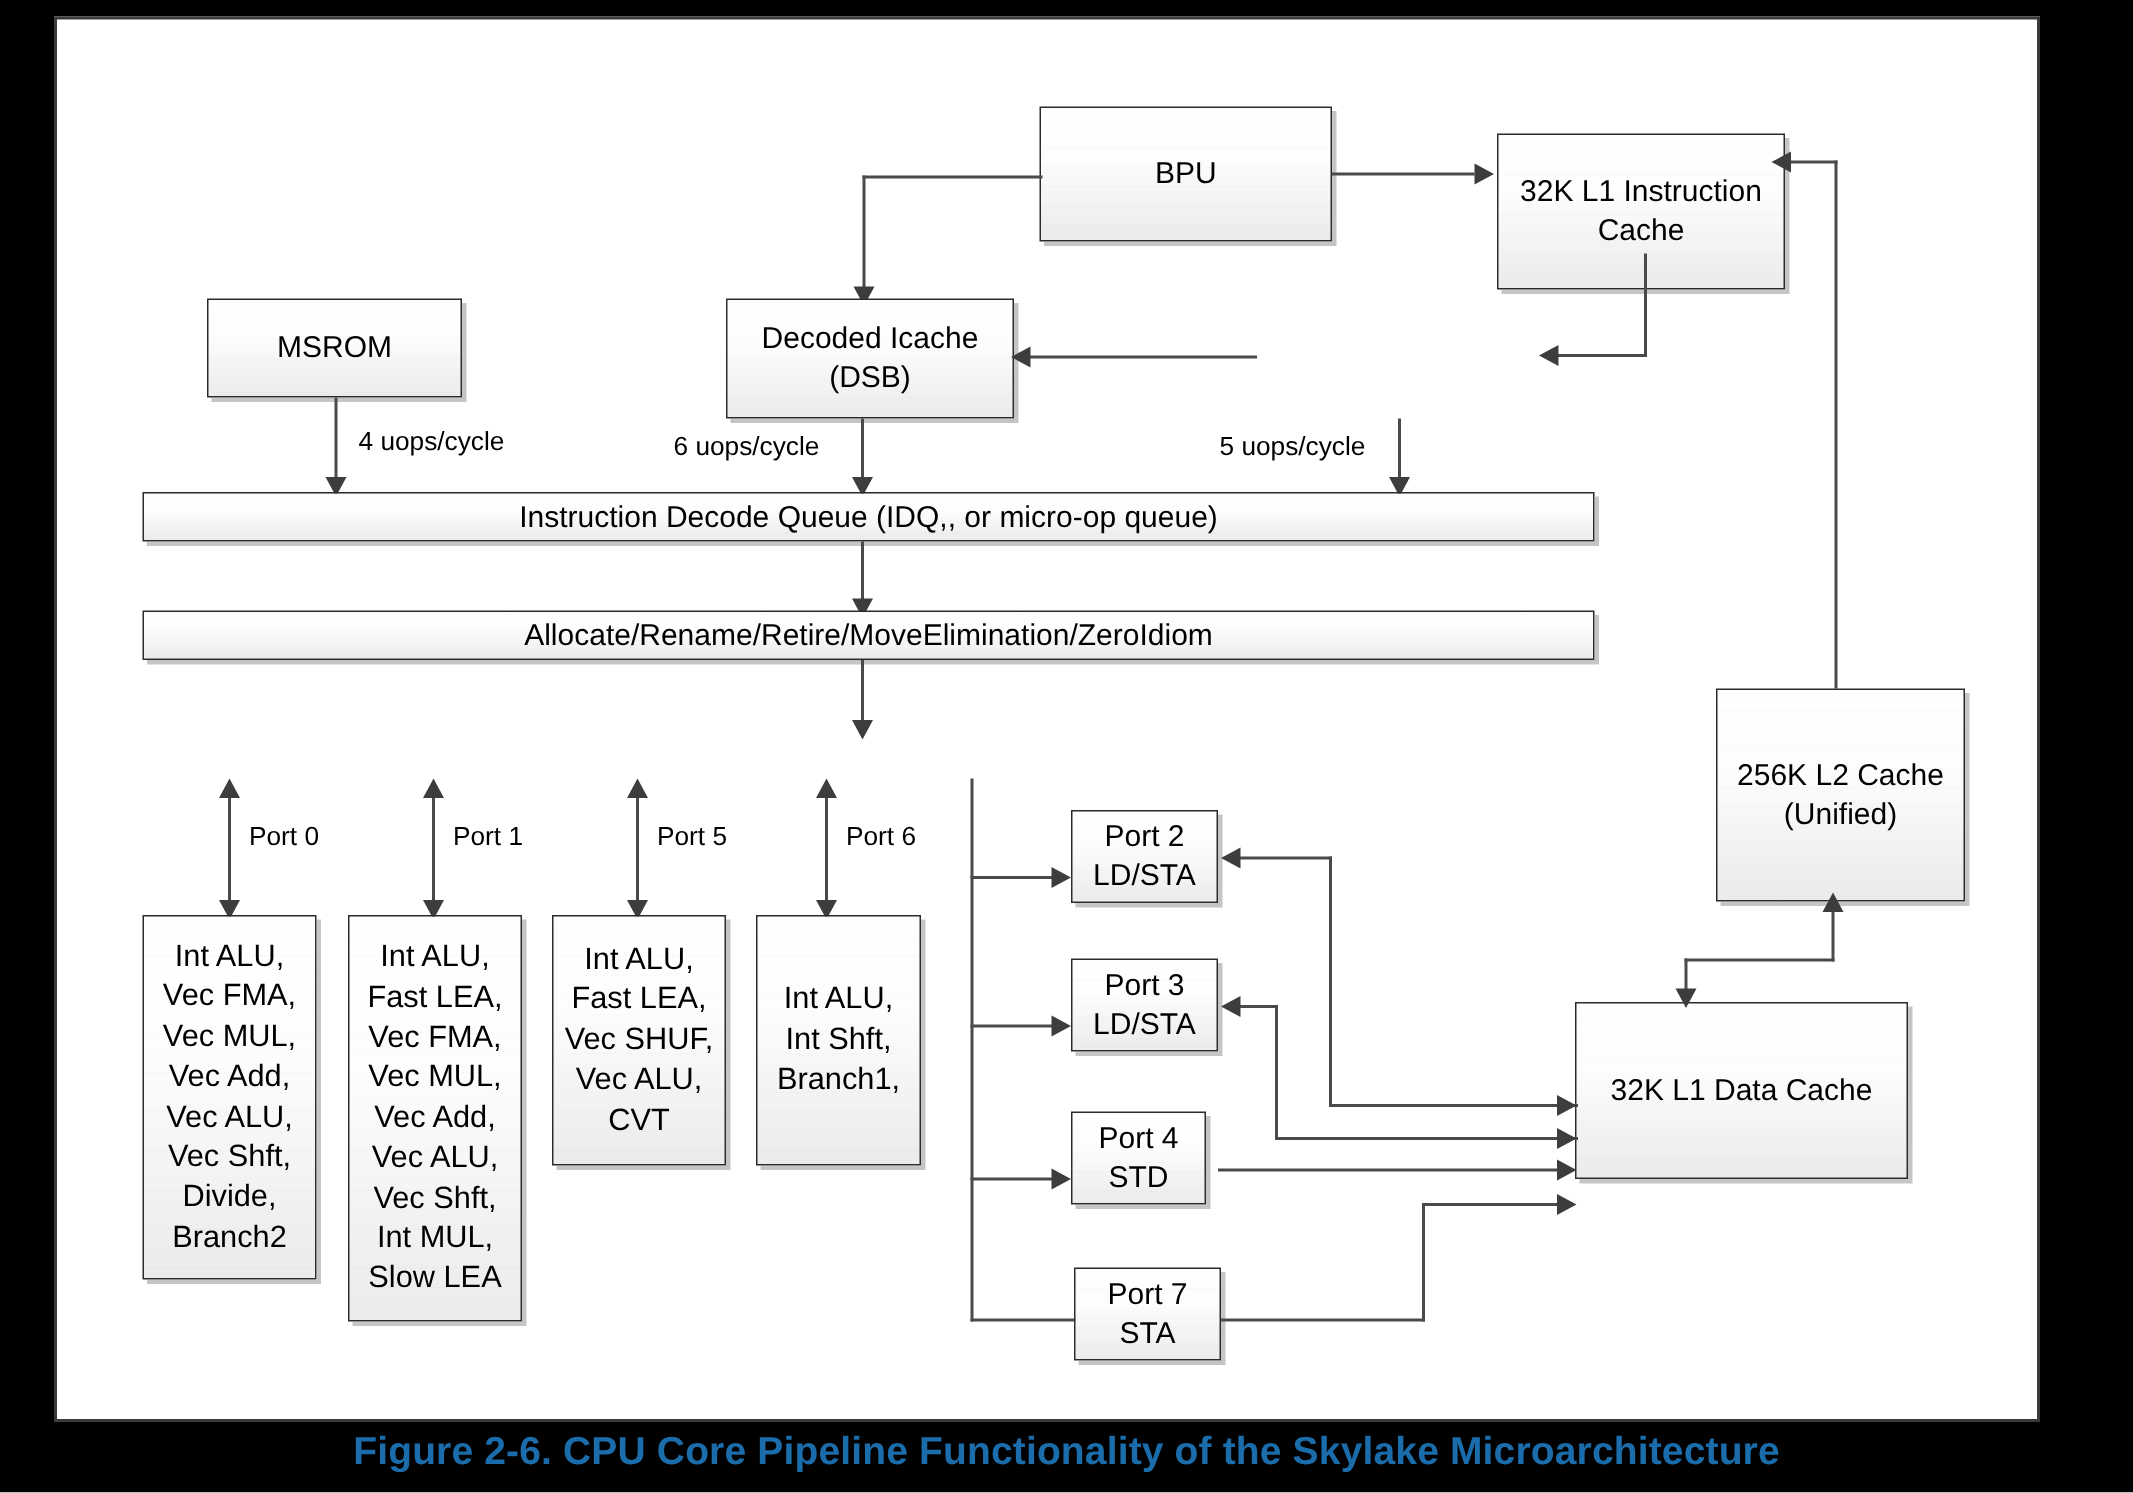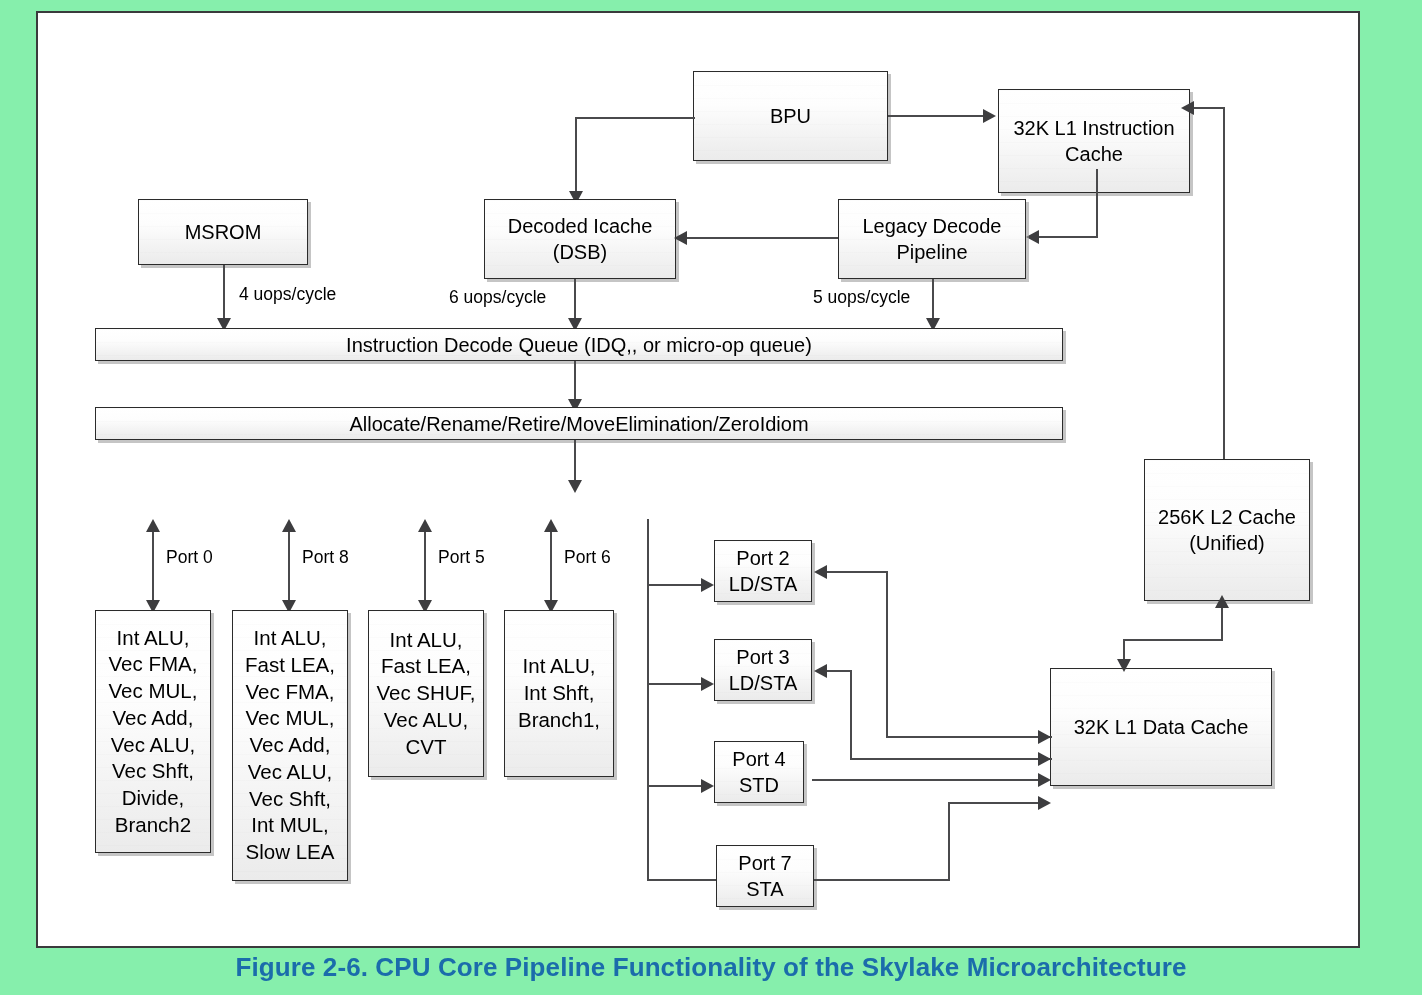--- a/index.html
+++ b/index.html
@@ -12,21 +12,21 @@
     height: 995px;
     font-family: "Liberation Sans", sans-serif;
     -webkit-font-smoothing: antialiased;
   }
 
   #page {
     position: relative;
     width: 1422px;
     height: 995px;
     overflow: hidden;
-    background: #86efac;
+    background: #000000;
   }
 
   
   #figure-frame {
     position: absolute;
     left: 36px;
     top: 11px;
     width: 1324px;
     height: 937px;
     border: 2px solid #3a3a3c;
@@ -163,24 +163,20 @@
 
     <div class="box" style="left:100px; top:186px; width:170px; height:66px;">
       <span class="lines">MSROM</span>
     </div>
 
     <div class="box" style="left:446px; top:186px; width:192px; height:80px;">
       <span class="lines" style="white-space:pre-line;">Decoded Icache
 (DSB)</span>
     </div>
 
-    <div class="box" style="left:800px; top:186px; width:188px; height:80px;">
-      <span class="lines" style="white-space:pre-line;">Legacy Decode
-Pipeline</span>
-    </div>
 
     <div class="h" style="left:648px; top:224px; width:152px;"></div>
     <div class="ar left" style="left:636px; top:218px;"></div>
 
     <div class="v" style="left:185px; top:252px; height:58px;"></div>
     <div class="ar down" style="left:179px; top:305px;"></div>
     <div class="lbl" style="left:201px; top:271px;">4 uops/cycle</div>
 
     <div class="v" style="left:536px; top:266px; height:44px;"></div>
     <div class="ar down" style="left:530px; top:305px;"></div>
@@ -206,21 +202,21 @@
 
 
     <div class="v" style="left:114px; top:512px; height:82px;"></div>
     <div class="ar up" style="left:108px; top:506px;"></div>
     <div class="ar down" style="left:108px; top:587px;"></div>
     <div class="lbl" style="left:128px; top:534px;">Port 0</div>
 
     <div class="v" style="left:250px; top:512px; height:82px;"></div>
     <div class="ar up" style="left:244px; top:506px;"></div>
     <div class="ar down" style="left:244px; top:587px;"></div>
-    <div class="lbl" style="left:264px; top:534px;">Port 8</div>
+    <div class="lbl" style="left:264px; top:534px;">Port 1</div>
 
     <div class="v" style="left:386px; top:512px; height:82px;"></div>
     <div class="ar up" style="left:380px; top:506px;"></div>
     <div class="ar down" style="left:380px; top:587px;"></div>
     <div class="lbl" style="left:400px; top:534px;">Port 5</div>
 
     <div class="v" style="left:512px; top:512px; height:82px;"></div>
     <div class="ar up" style="left:506px; top:506px;"></div>
     <div class="ar down" style="left:506px; top:587px;"></div>
     <div class="lbl" style="left:526px; top:534px;">Port 6</div>

